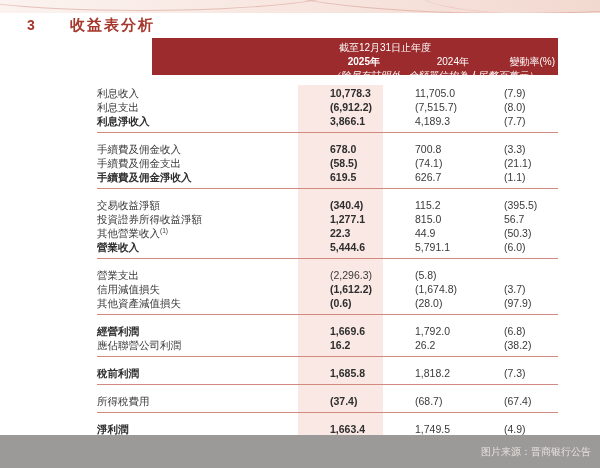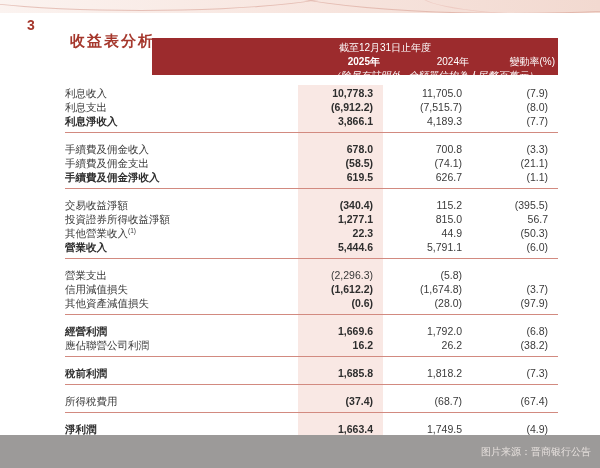--- a/index.html
+++ b/index.html
@@ -18,38 +18,38 @@
     position:absolute; left:0; top:0; width:600px; height:13px;
     background:linear-gradient(90deg,#FBF3F0 0%,#F8E7E1 45%,#F2D9D0 100%);
     overflow:hidden;
   }
   .top-deco .curve{position:absolute; border:1px solid rgba(214,154,142,.55); border-radius:50%;}
   .curve.c1{width:520px;height:70px;left:250px;top:-58px;}
   .curve.c2{width:420px;height:46px;left:-70px;top:-37px;}
   .curve.c3{width:300px;height:40px;left:420px;top:-26px;border-color:rgba(236,198,189,.8);}
   
   .sec-num{position:absolute;left:27px;top:17px;font-size:14px;font-weight:bold;color:var(--title-red);}
-  .sec-title{position:absolute;left:70px;top:32px;font-size:15px;font-weight:bold;letter-spacing:2px;color:var(--title-red);}
+  .sec-title{position:absolute;left:70px;top:16px;font-size:15px;font-weight:bold;letter-spacing:2px;color:var(--title-red);}
   
   .tbl{position:absolute;left:65px;top:38px;width:493px;}
   .hdr{
     position:relative; margin-left:87px; width:406px; height:37px;
     background:var(--maroon); color:var(--hdr-text); font-size:10px; z-index:2;
     box-sizing:border-box; padding-top:3px;
   }
   .hdr-period{position:absolute;left:146px;top:3px;width:174px;height:14px;line-height:14px;text-align:center;}
   .hdr-cols{position:absolute;left:0;top:17px;width:406px;height:14px;display:grid;grid-template-columns:146px 85px 89px 86px;}
   .hdr-cols span{line-height:14px;text-align:right;padding-right:3px;}
   .h25{font-weight:bold;}
   .hdr-note{position:absolute;left:0;top:31px;width:406px;height:14px;line-height:14px;text-align:right;padding-right:20px;box-sizing:border-box;font-style:italic;font-family:"Liberation Serif","DejaVu Serif",serif;}
   .stripe{position:absolute;left:233px;top:47px;width:85px;height:368px;background:var(--stripe);z-index:0;}
-  .rows{position:relative;z-index:1;margin-top:11px;font-size:10.5px;}
+  .rows{position:relative;z-index:1;margin-top:11px;font-size:10.5px;margin-left:32px;}
   .row{display:grid;grid-template-columns:233px 85px 89px 86px;height:14px;line-height:14px;}
   .cell{white-space:nowrap;}
-  .cell.num{text-align:right;padding-right:10px;}
+  .cell.num{text-align:left;padding-right:10px;}
   .cell.v25{font-weight:bold;color:#2E2E2E;}
   .row.bold .cell.label{font-weight:bold;color:#2E2E2E;}
   .cell.label sup{font-size:6.5px;vertical-align:super;line-height:0;}
   .rule{height:0;border-top:1px solid var(--rule);margin:4px 0 9px 0;}
   .rule.final{border-top:2px solid var(--final-rule);margin-bottom:0;}
   
   .src-bar{
     position:absolute;left:0;right:0;bottom:0;height:33px;background:var(--bar-gray);
     display:flex;align-items:center;justify-content:flex-end;padding-right:9px;
     font-size:10px;color:#E6E0DD;z-index:3;

